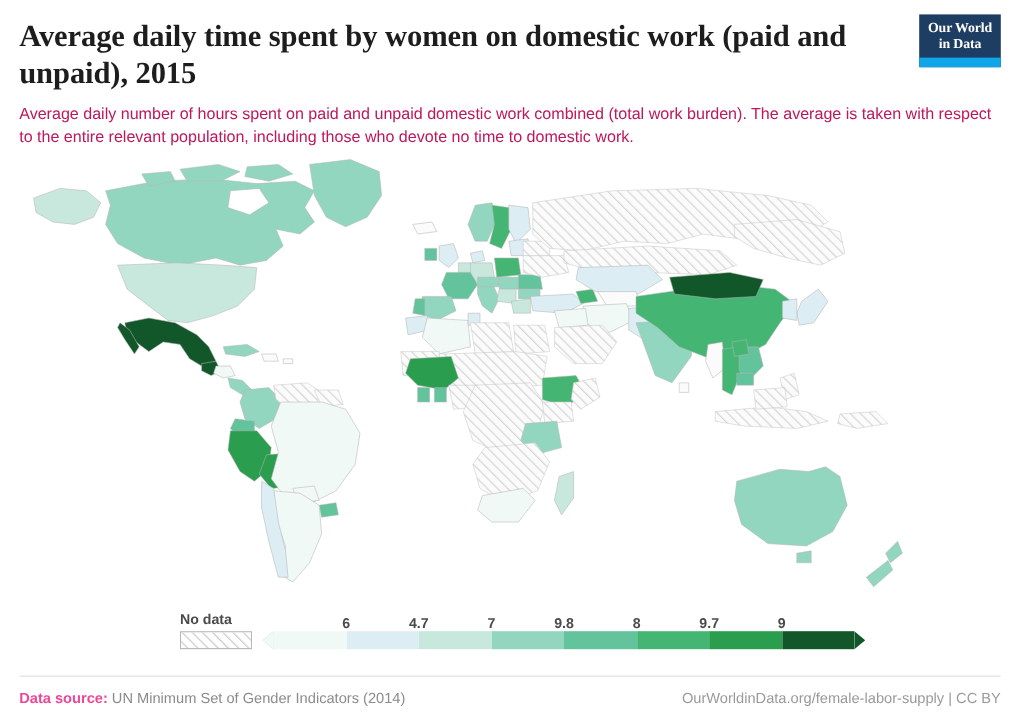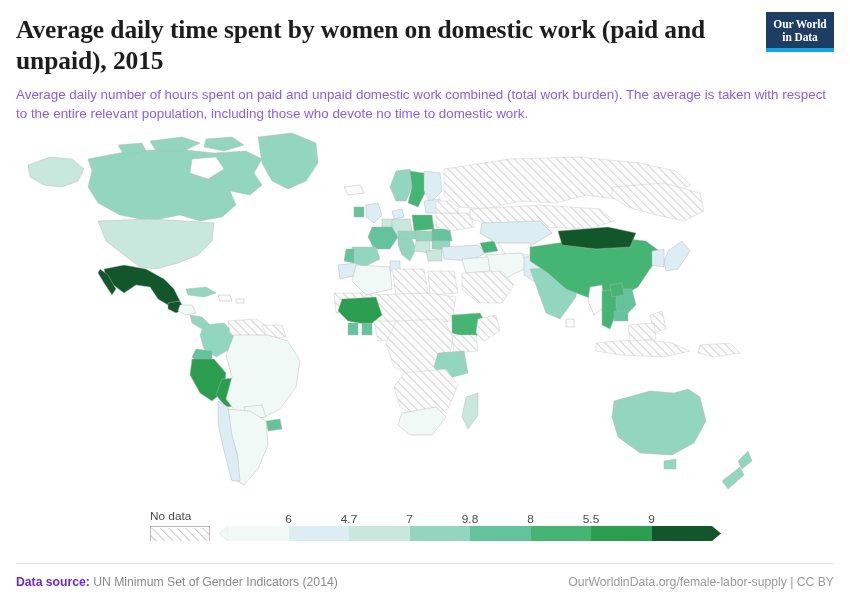--- a/index.html
+++ b/index.html
@@ -29,37 +29,37 @@
     font-weight:700;
     letter-spacing:-0.1px;
     color:#1d1d1d;
     margin:0;
     max-width:735px;
   }
   .subtitle{
     margin:9px 0 0 0;
     font-size:13.4px;
     line-height:1.42;
-    color:#8b5cf6;
+    color:#be185d;
     max-width:820px;
     font-weight:400;
   }
   .logo{
     position:absolute;
     right:16px;top:12px;
     width:68px;
     background:#1d3d63;
     color:#ffffff;
     text-align:center;
     font-family:"Liberation Serif", serif;
     font-size:11.5px;
     font-weight:700;
     line-height:1.15;
     padding:6px 2px 4px 2px;
-    border-bottom:4px solid #0ea5e9;
+    border-bottom:8px solid #0ea5e9;
     box-sizing:border-box;
     letter-spacing:-0.1px;
   }
 
   
   .map-wrap{
     flex:1 1 auto;
     position:relative;
     margin-top:6px;
   }
@@ -78,20 +78,21 @@
     position:relative;
     height:62px;
     padding:0 16px;
     box-sizing:border-box;
   }
   .legend-inner{
     position:absolute;
     left:150px;top:8px;
     right:138px;
     height:46px;
+    font-weight:bold;
   }
   .nodata-block{
     position:absolute;left:0;top:0;
     width:64px;
   }
   .nodata-label{
     font-size:11.8px;color:#4a4a4a;
     margin-bottom:3px;display:block;white-space:nowrap;
   }
   .nodata-swatch{
@@ -131,21 +132,21 @@
     flex:0 0 auto;
     height:36px;
     border-top:1px solid #e3e3e3;
     margin:0 16px;
     display:flex;
     align-items:center;
     justify-content:space-between;
     font-size:12.2px;
     color:#8b8b8b;
   }
-  .footer b{color:#6d28d9;font-weight:700;}
+  .footer b{color:#ec4899;font-weight:700;}
   .footer-right{color:#9a9a9a;}
 </style>
 </head>
 <body>
 
 <div class="chart">
 
   <div class="header">
     <h1 class="title">Average daily time spent by women on domestic work (paid and unpaid), 2015</h1>
     <p class="subtitle">Average daily number of hours spent on paid and unpaid domestic work combined (total work burden). The average is taken with respect to the entire relevant population, including those who devote no time to domestic work.</p>
@@ -378,21 +379,21 @@
         </div>
       </div>
 
       <div class="scale-block">
         <div class="ticks">
           <span class="tick" style="left:12.5%">6</span>
           <span class="tick" style="left:25%">4.7</span>
           <span class="tick" style="left:37.5%">7</span>
           <span class="tick" style="left:50%">9.8</span>
           <span class="tick" style="left:62.5%">8</span>
-          <span class="tick" style="left:75%">5.5</span>
+          <span class="tick" style="left:75%">9.7</span>
           <span class="tick" style="left:87.5%">9</span>
         </div>
         <div class="bar">
           <svg class="cap cap-l" viewBox="0 0 9 15" preserveAspectRatio="none">
             <polygon points="9,0 9,15 0,7.5" fill="#f1f9f7" stroke="#e0e0e0" stroke-width="0.5"></polygon>
           </svg>
           <div class="bar-seg" style="background: rgb(241, 249, 247);"></div>
           <div class="bar-seg" style="background: rgb(220, 237, 244);"></div>
           <div class="bar-seg" style="background: rgb(201, 232, 221);"></div>
           <div class="bar-seg" style="background: rgb(147, 214, 192);"></div>

